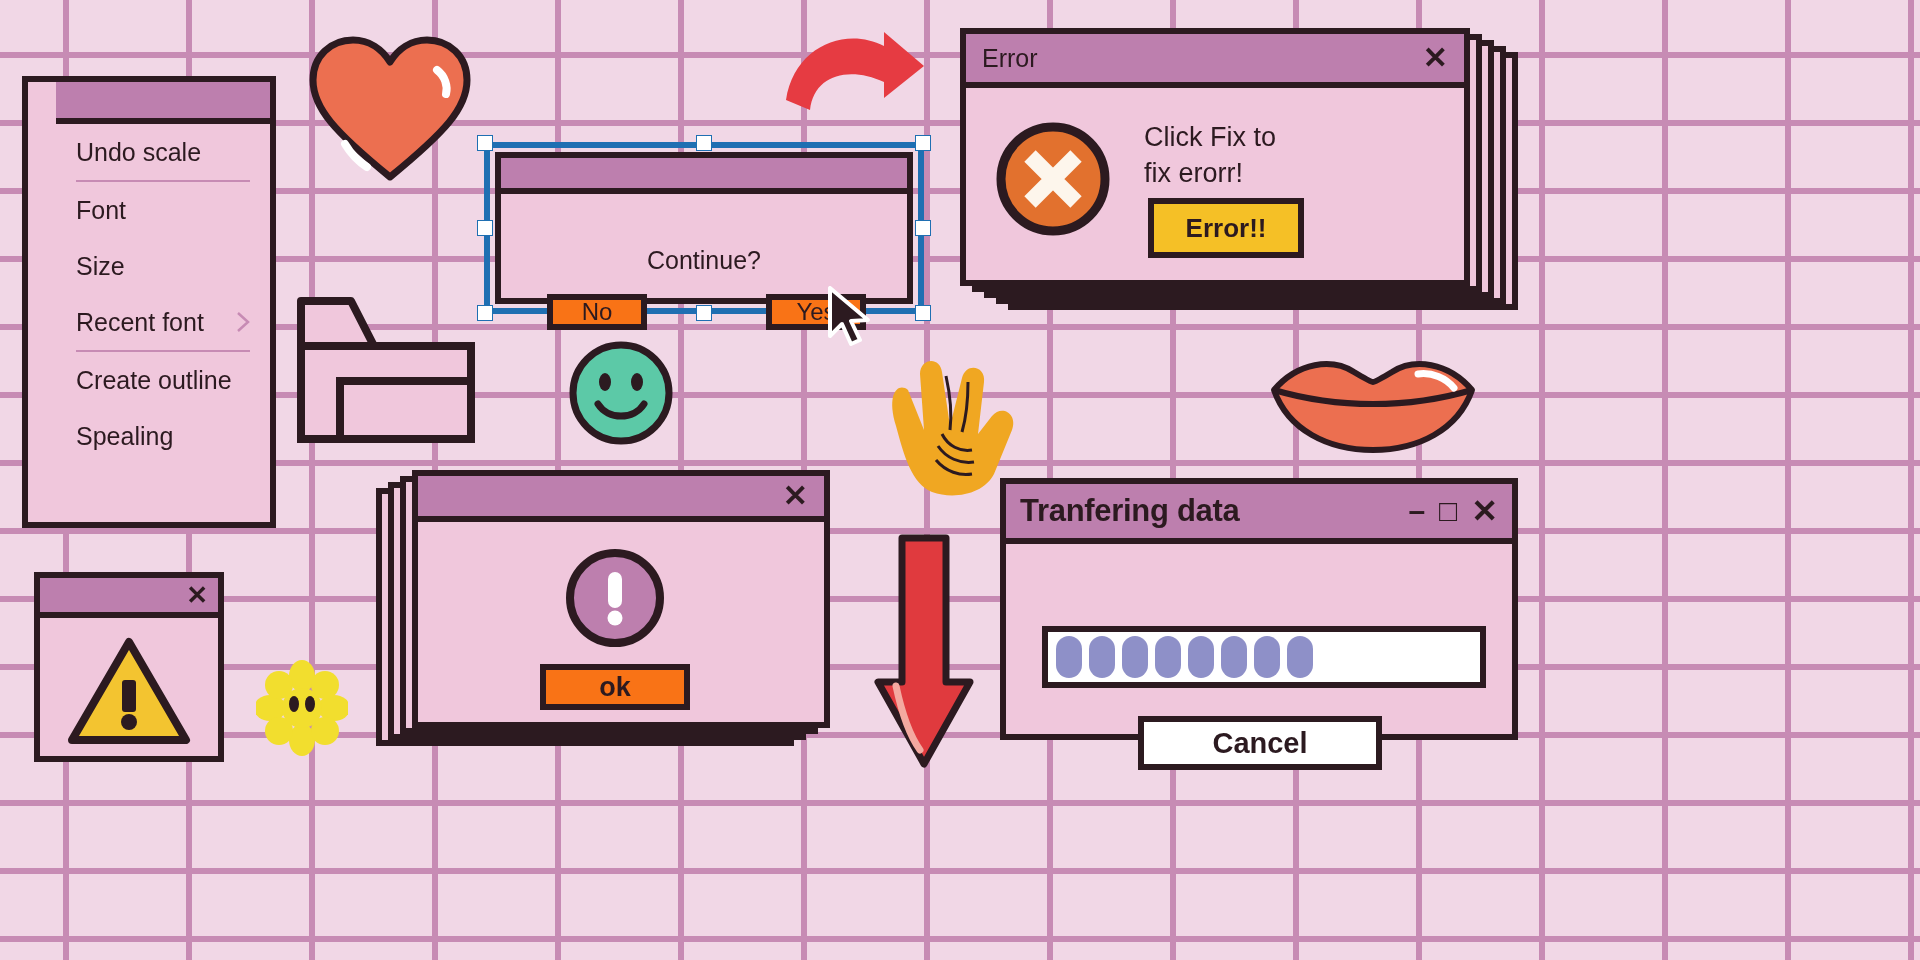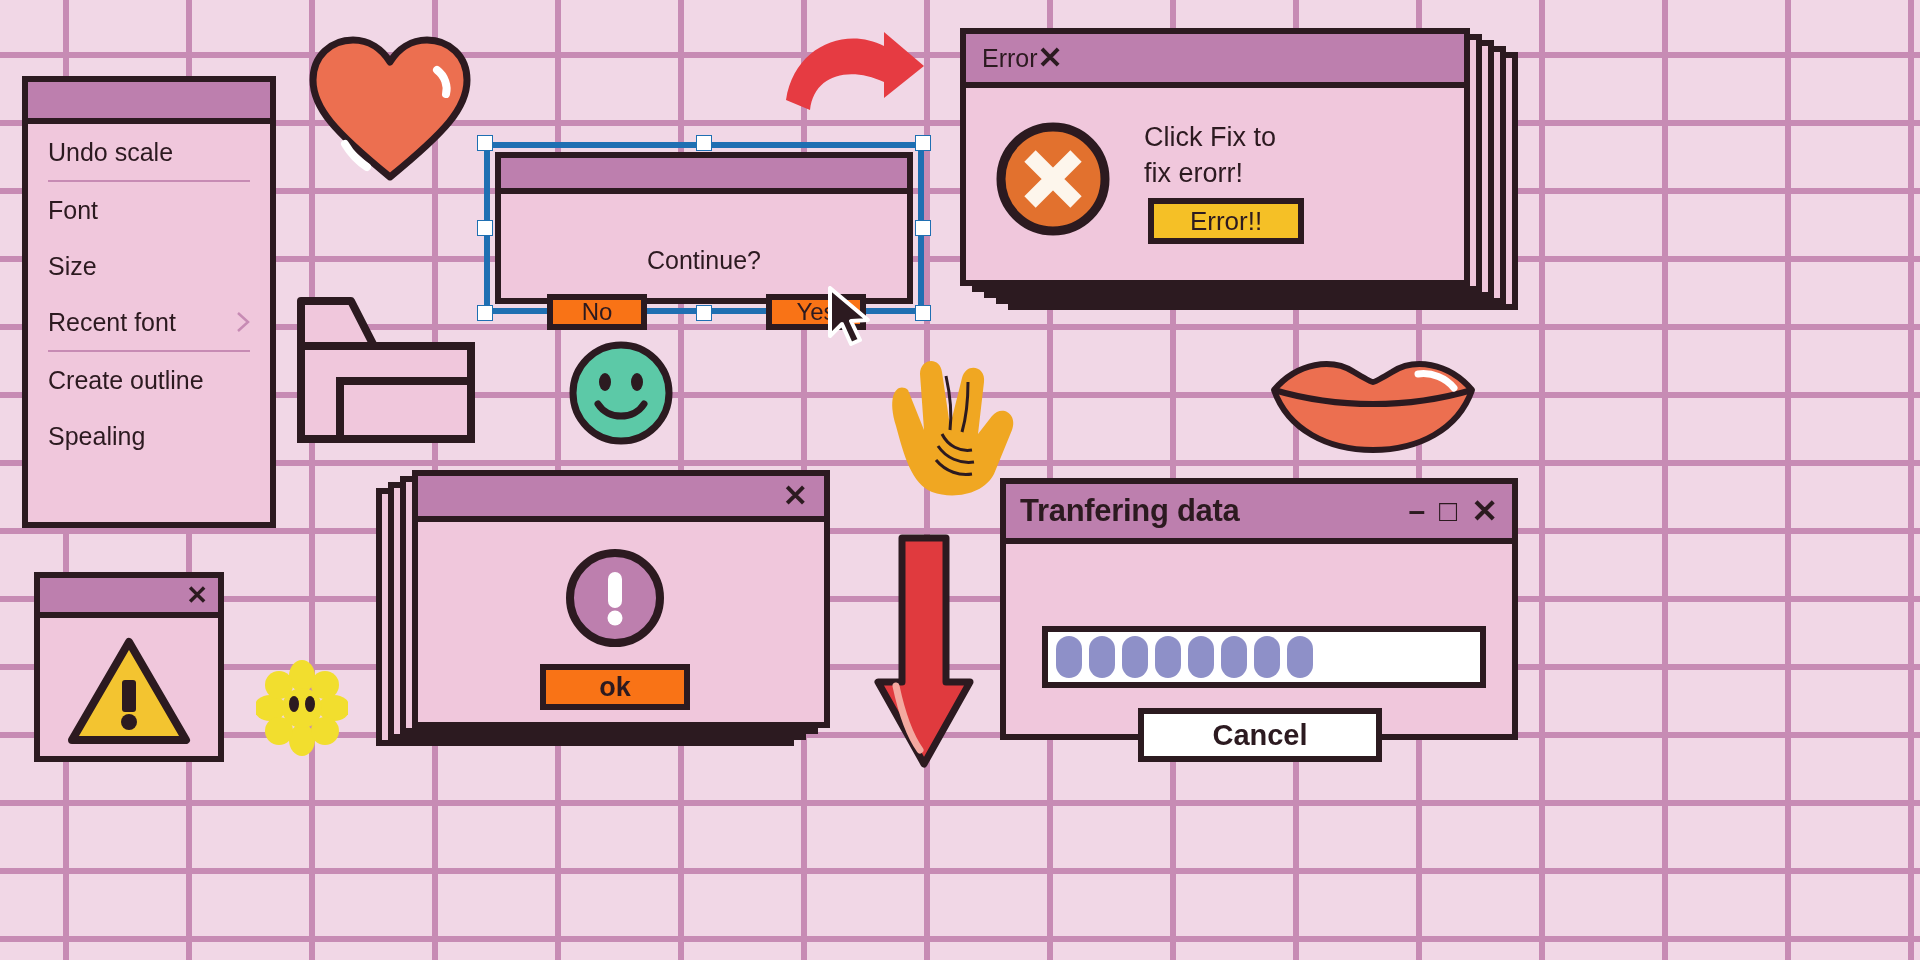--- a/index.html
+++ b/index.html
@@ -23,55 +23,55 @@
     background-position:-60px -16px, -60px -16px;
   }
   
   .win{position:absolute;box-sizing:border-box;border:6px solid #2C1A20;background:#F0C7DC;}
   .titlebar{background:#BD7FAE;border-bottom:6px solid #2C1A20;display:flex;align-items:center;box-sizing:border-box;}
   .title{color:#2C1A20;}
   .btn{background:#f97316;border:6px solid #2C1A20;box-sizing:border-box;display:flex;align-items:center;justify-content:center;color:#2C1A20;}
   .ghost{position:absolute;box-sizing:border-box;border:6px solid #2C1A20;background:#F0C7DC;}
 
   
-  #menu{left:22px;top:76px;width:254px;height:452px;}
+  #menu{left:22px;top:76px;width:254px;height:452px;padding-left:28px;}
   #menu .titlebar{height:42px;}
   #menu .items{padding:0 0 0 0;}
   .mitem{height:56px;display:flex;align-items:center;padding:0 20px;font-size:25px;color:#2C1A20;position:relative;box-sizing:border-box;}
   .msep{height:2px;background:#C78BB4;margin:0 20px;}
   .chev{margin-left:auto;width:14px;height:22px;}
 
   
   #cont-sel{position:absolute;left:484px;top:142px;width:440px;height:172px;box-sizing:border-box;border:6px solid #1F6FB2;}
   #cont{left:495px;top:152px;width:418px;height:152px;}
   #cont .titlebar{height:36px;border-bottom:6px solid #2C1A20;}
   #cont .body{position:relative;height:100%;}
   #cont-label{position:absolute;left:0;right:0;top:52px;text-align:center;font-size:25px;color:#2C1A20;}
   .handle{position:absolute;width:16px;height:16px;background:#fff;border:1px solid #1F6FB2;box-sizing:border-box;}
 
   
   #err{left:960px;top:28px;width:510px;height:258px;z-index:5;}
-  #err .titlebar{height:54px;padding:8px 16px;justify-content:flex-start;}
+  #err .titlebar{height:54px;padding:8px 16px;justify-content:space-between;}
   #err .title{font-size:25px;}
 
   
   #okwin{left:412px;top:470px;width:418px;height:258px;z-index:5;}
   #okwin .titlebar{height:46px;padding:0 16px;justify-content:flex-end;}
 
   
   #warn{left:34px;top:572px;width:190px;height:190px;}
   #warn .titlebar{height:40px;padding:0 10px;justify-content:flex-end;}
 
   
   #xfer{left:1000px;top:478px;width:518px;height:262px;}
   #xfer .titlebar{height:60px;padding:0 14px;justify-content:space-between;}
   #xfer .title{font-size:31px;font-weight:bold;letter-spacing:-0.3px;}
   #bar{position:absolute;left:36px;top:82px;width:444px;height:62px;background:#fff;border:6px solid #2C1A20;box-sizing:border-box;display:flex;align-items:center;padding-left:8px;gap:7px;}
   .pill{width:26px;height:42px;border-radius:13px;background:#8E90C8;flex:0 0 auto;}
-  #cancel{position:absolute;left:132px;top:164px;width:244px;height:54px;background:#fff;border:6px solid #2C1A20;box-sizing:border-box;display:flex;align-items:center;justify-content:center;font-size:29px;font-weight:bold;color:#2C1A20;}
+  #cancel{position:absolute;left:132px;top:172px;width:244px;height:54px;background:#fff;border:6px solid #2C1A20;box-sizing:border-box;display:flex;align-items:center;justify-content:center;font-size:29px;font-weight:bold;color:#2C1A20;}
 
   .xglyph{font-size:30px;line-height:1;color:#2C1A20;font-weight:bold;}
 </style>
 </head>
 <body>
 
 <div id="stage">
 
   <div id="grid"></div>
 
@@ -171,21 +171,21 @@
     </div>
     <div style="position:relative;height:100%;">
       <svg style="position:absolute;left:30px;top:34px;width:114px;height:114px;" viewBox="0 0 114 114">
         <circle cx="57" cy="57" r="52" fill="#E2712E" stroke="#2C1A20" stroke-width="9"></circle>
         <path d="M34 34 L 80 80 M80 34 L 34 80" stroke="#FDF6EC" stroke-width="16" stroke-linecap="butt"></path>
       </svg>
       <div style="position:absolute;left:178px;top:24px;font-size:27px;line-height:36px;color:#2C1A20;margin-top:7px;">
         <div>Click Fix to</div>
         <div>fix erorr!</div>
       </div>
-      <div style="position:absolute;left:182px;top:110px;width:156px;height:46px;background:#F5C026;border:6px solid #2C1A20;box-sizing:border-box;display:flex;align-items:center;justify-content:center;font-size:26px;color:#2C1A20;">Error!!</div>
+      <div style="position:absolute;left:182px;top:110px;width:156px;height:60px;background:#F5C026;border:6px solid #2C1A20;box-sizing:border-box;display:flex;align-items:center;justify-content:center;font-size:26px;color:#2C1A20;font-weight:bold;">Error!!</div>
     </div>
   </div>
 
   <svg style="position:absolute;left:1268px;top:356px;width:210px;height:98px;" viewBox="0 0 210 98">
     <path d="M6 34 C 30 6 64 2 86 16 C 96 22 104 26 105 26 C 106 26 114 22 124 16 C 146 2 180 6 204 34 C 190 74 150 94 105 94 C 60 94 20 74 6 34 Z" fill="#EC6F50" stroke="#2C1A20" stroke-width="6" stroke-linejoin="round"></path>
     <path d="M6 34 C 40 44 76 48 105 48 C 134 48 170 44 204 34" fill="none" stroke="#2C1A20" stroke-width="6"></path>
     <path d="M150 18 C 164 16 178 22 186 32" fill="none" stroke="#fff" stroke-width="7" stroke-linecap="round"></path>
   </svg>
 
   <div class="ghost" style="left:376px;top:488px;width:418px;height:258px;z-index:1;"></div>

